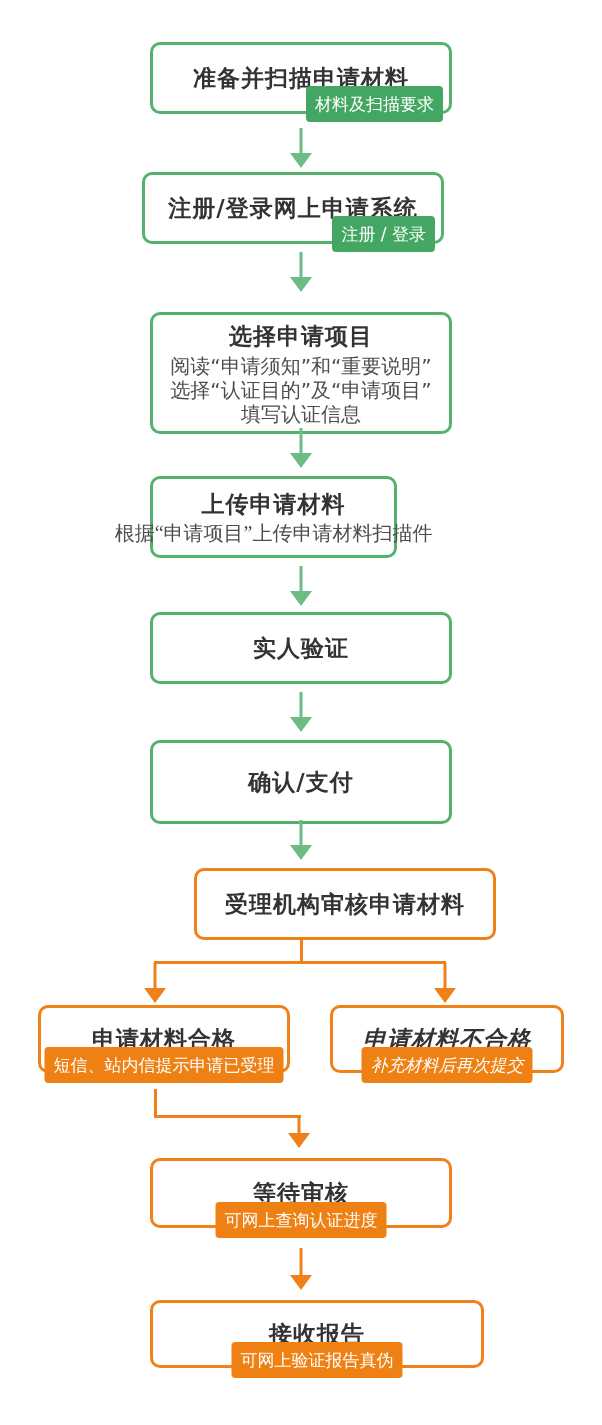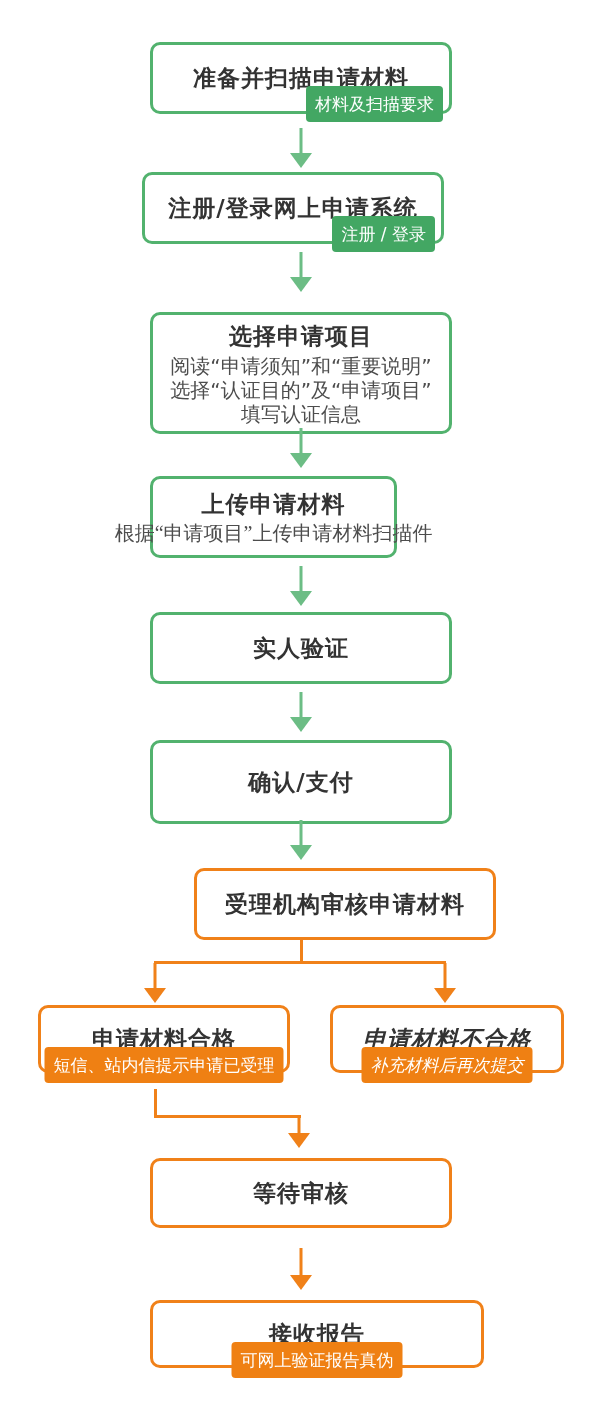--- a/index.html
+++ b/index.html
@@ -188,20 +188,21 @@
 
   <div class="conn" style="left:154px;top:1089px;width:3px;height:29px"></div>
   <div class="conn" style="left:154px;top:1115px;width:147px;height:3px"></div>
   <div class="v-arrow orange" style="left:288px;top:1115px;height:33px">
     <div class="stem"></div>
       <div class="head"></div>
   </div>
 
   <div class="node orange" id="node-wait">
     <div class="node-title">等待审核</div>
+    <div class="tag orange at-center">可网上查询认证进度</div>
   </div>
 
   <div class="v-arrow orange" style="left:290px;top:1248px;height:42px">
     <div class="stem"></div>
       <div class="head"></div>
   </div>
 
   <div class="node orange" id="node-receive">
     <div class="node-title">接收报告</div>
     <div class="tag orange at-center">可网上验证报告真伪</div>

